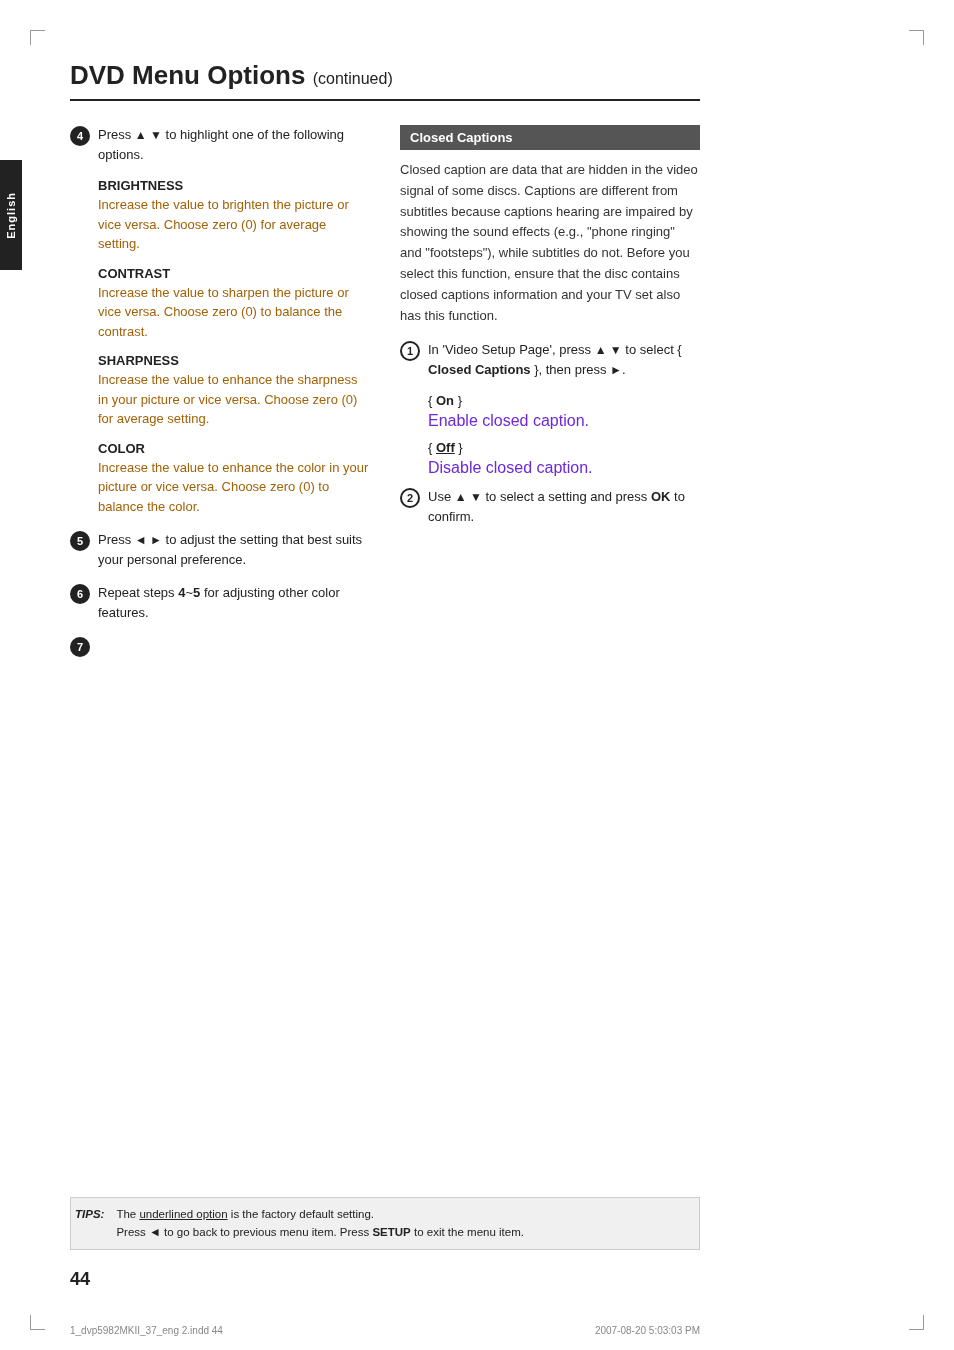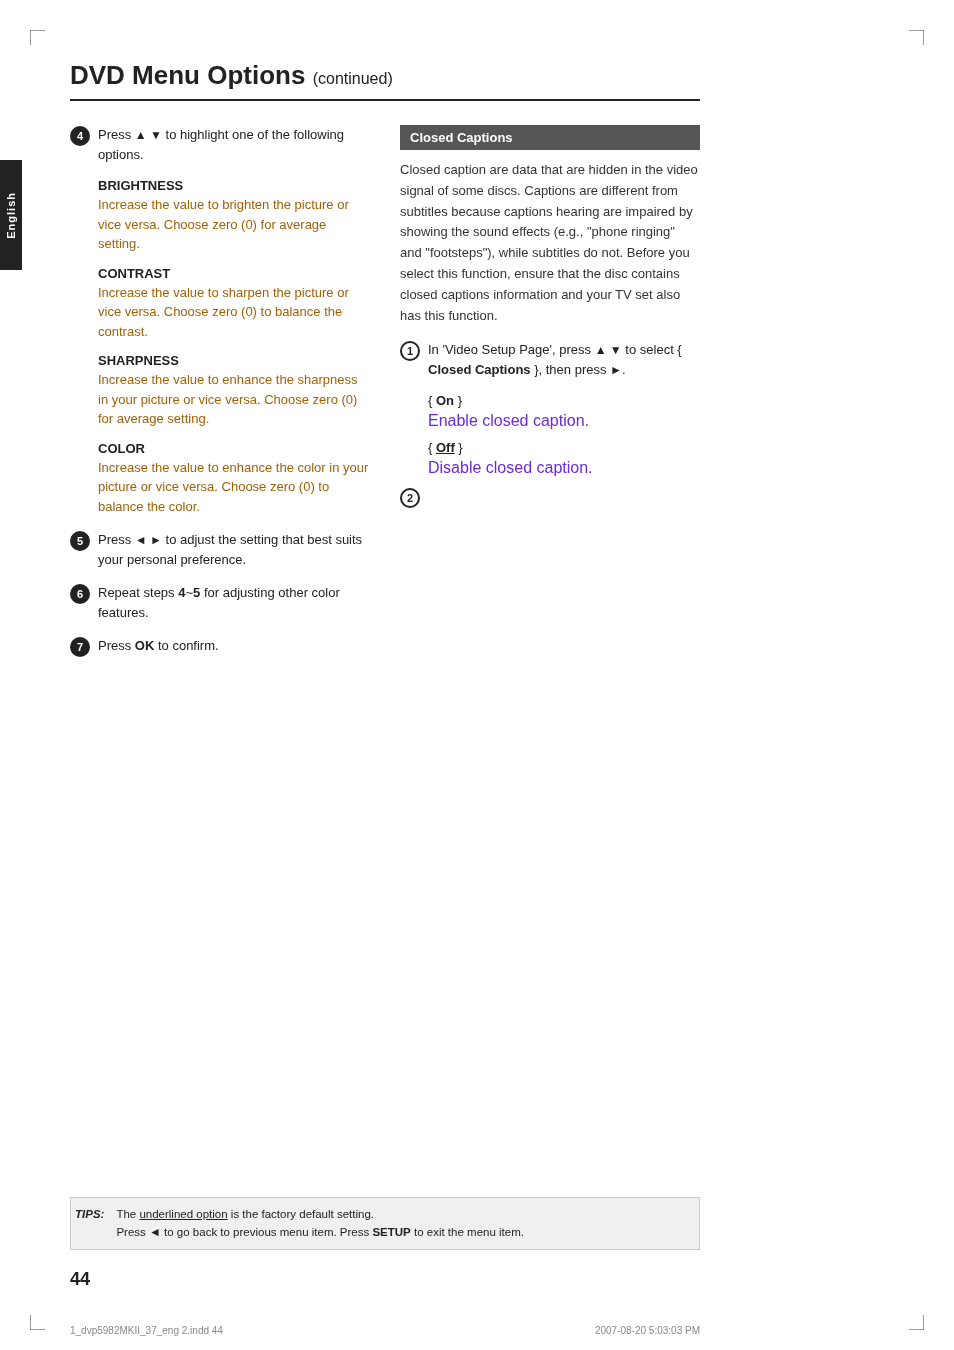--- a/index.html
+++ b/index.html
@@ -273,23 +273,20 @@
 
       <div class="step-item">
         <div class="step-num">6</div>
         <div class="step-content">
           Repeat steps <span class="bold">4</span>~<span class="bold">5</span> for adjusting other color features.
         </div>
       </div>
 
       <div class="step-item">
         <div class="step-num">7</div>
-        <div class="step-content">
-          Press <span class="bold">OK</span> to confirm.
-        </div>
       </div>
 
     </div>
 
     <div class="col-right">
 
       <div class="section-header">Closed Captions</div>
 
       <div class="section-text">Closed caption are data that are hidden in the video signal of some discs. Captions are different from subtitles because captions hearing are impaired by showing the sound effects (e.g., "phone ringing" and "footsteps"), while subtitles do not. Before you select this function, ensure that the disc contains closed captions information and your TV set also has this function.</div>
 
@@ -303,20 +300,23 @@
       <div style="margin-left: 28px; margin-bottom: 10px;">
         <div class="option-line">{ <span class="bold">On</span> }</div>
         <div class="option-desc">Enable closed caption.</div>
 
         <div class="option-line">{ <span class="option-label-underline">Off</span> }</div>
         <div class="option-desc">Disable closed caption.</div>
       </div>
 
       <div class="step-item">
         <div class="step-num-circle-outline">2</div>
+        <div class="step-content">
+          Use <span class="arrow-sym">▲ ▼</span> to select a setting and press <span class="bold">OK</span> to confirm.
+        </div>
       </div>
 
     </div>
   </div>
 
   <div class="tips-box">
     <span class="tips-label">TIPS:</span>
     <div>
       <div>
         The <span style="text-decoration:underline;">underlined option</span> is the factory default setting.

